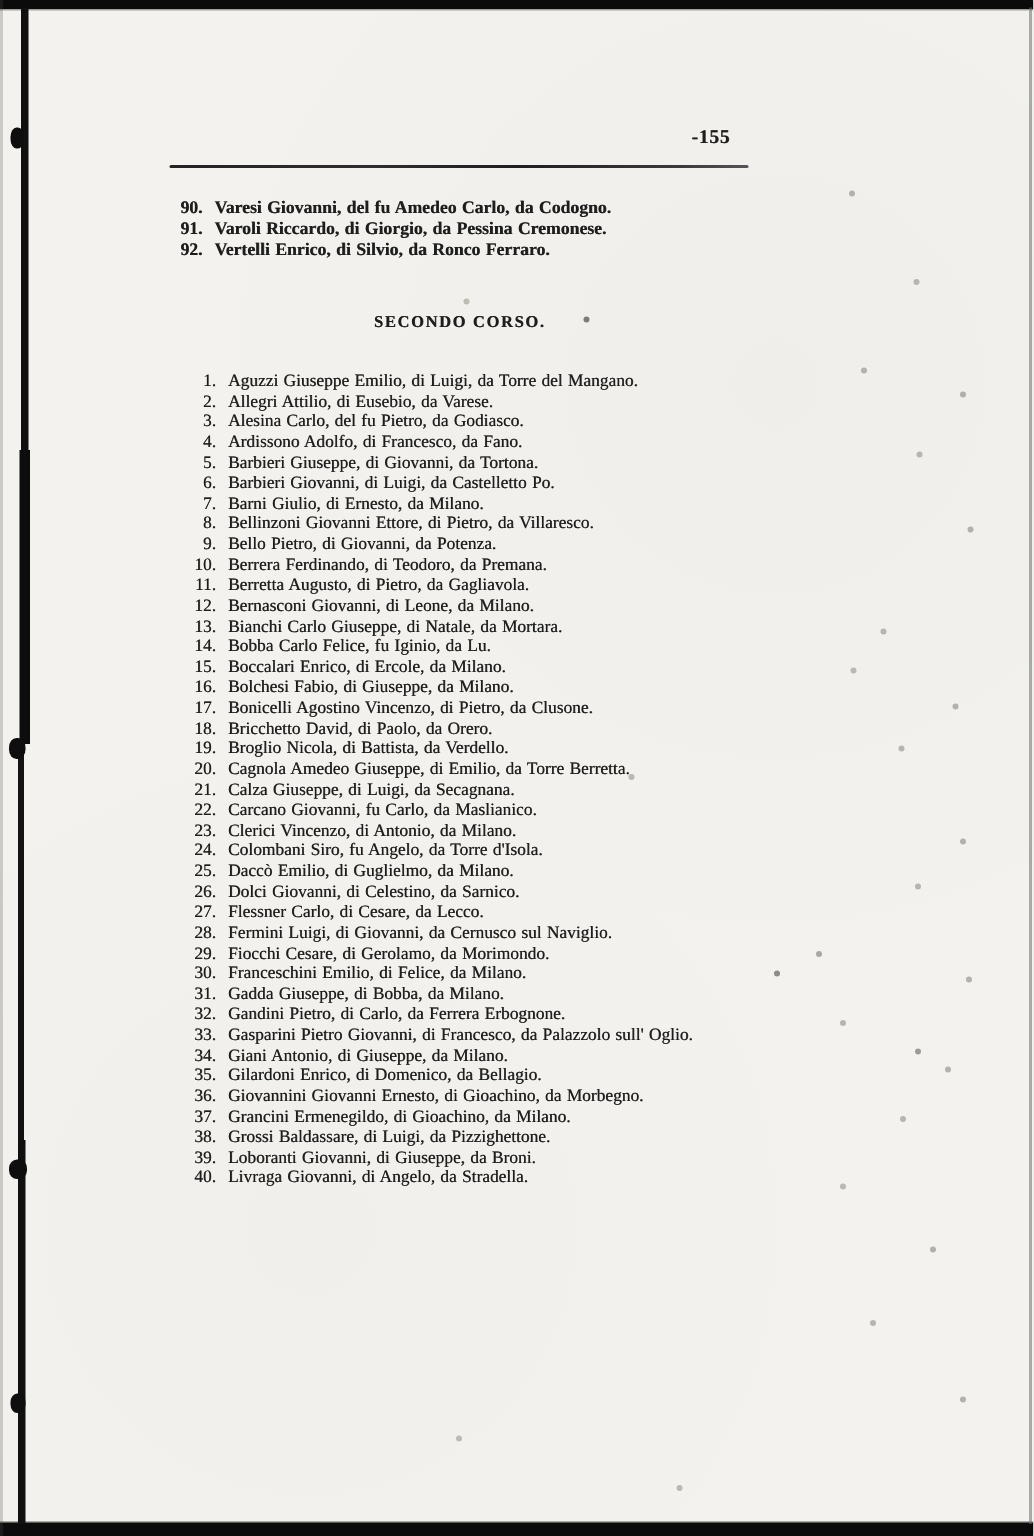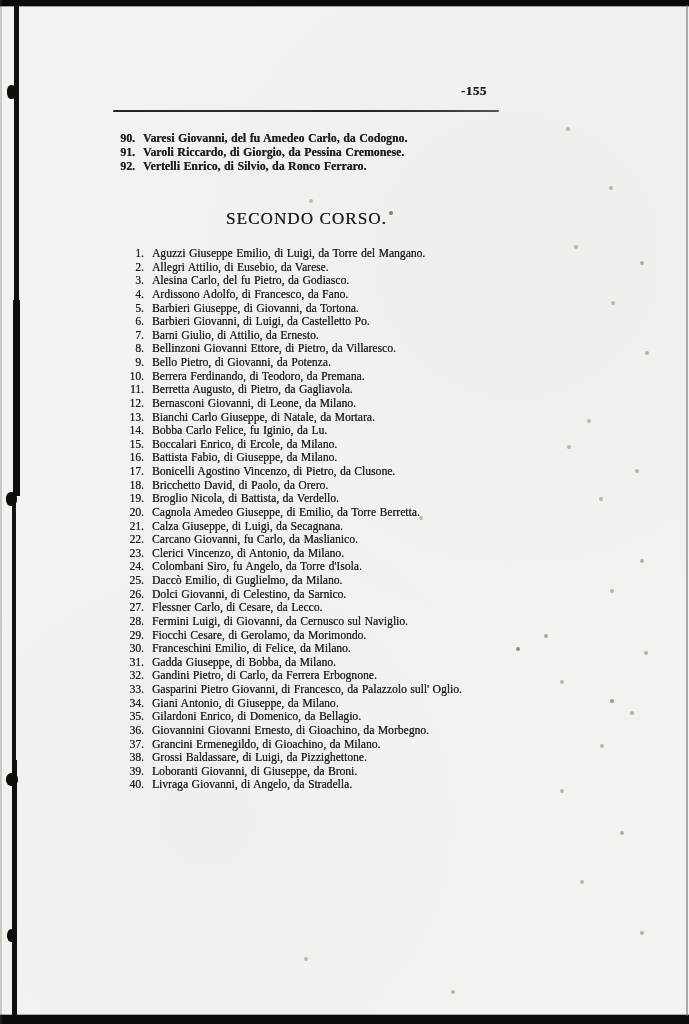--- a/index.html
+++ b/index.html
@@ -53,22 +53,22 @@
     font-size: 13px; font-weight: bold; letter-spacing: 0.5px;
     text-shadow: 0.3px 0 0 rgba(20,20,20,0.7);
   }
   .rule {
     position: absolute; left: 113px; top: 110px; width: 386px; height: 2px;
     background: linear-gradient(90deg, #232323 0%, #2e2e2e 35%, #1f1f1f 60%, #3a3a3a 88%, #555 100%);
     border-radius: 1px;
   }
   .section-title {
     position: absolute; left: 113px; top: 209px; width: 387px;
-    text-align: center; font-weight: normal;
-    font-size: 17px; letter-spacing: 1.1px;
+    text-align: center; font-weight: bold;
+    font-size: 11px; letter-spacing: 1.1px;
     text-shadow: 0.3px 0 0 rgba(20,20,20,0.75);
   }
   .list { position: absolute; }
   .list .row { display: flex; }
   .list .num { flex: 0 0 32px; text-align: right; margin-right: 8px; }
   .list .txt { white-space: nowrap; word-spacing: 0.6px; }
   .list-continued {
     left: 103px; top: 131px;
     font-size: 11.8px; line-height: 14.2px;
     text-shadow: 0.25px 0 0 rgba(25,25,25,0.75);
@@ -139,21 +139,21 @@
       <div class="row">
         <span class="num">5.</span>
         <span class="txt">Barbieri Giuseppe, di Giovanni, da Tortona.</span>
       </div>
       <div class="row">
         <span class="num">6.</span>
         <span class="txt">Barbieri Giovanni, di Luigi, da Castelletto Po.</span>
       </div>
       <div class="row">
         <span class="num">7.</span>
-        <span class="txt">Barni Giulio, di Attilio, da Ernesto.</span>
+        <span class="txt">Barni Giulio, di Ernesto, da Milano.</span>
       </div>
       <div class="row">
         <span class="num">8.</span>
         <span class="txt">Bellinzoni Giovanni Ettore, di Pietro, da Villaresco.</span>
       </div>
       <div class="row">
         <span class="num">9.</span>
         <span class="txt">Bello Pietro, di Giovanni, da Potenza.</span>
       </div>
       <div class="row">
@@ -175,21 +175,21 @@
       <div class="row">
         <span class="num">14.</span>
         <span class="txt">Bobba Carlo Felice, fu Iginio, da Lu.</span>
       </div>
       <div class="row">
         <span class="num">15.</span>
         <span class="txt">Boccalari Enrico, di Ercole, da Milano.</span>
       </div>
       <div class="row">
         <span class="num">16.</span>
-        <span class="txt">Battista Fabio, di Giuseppe, da Milano.</span>
+        <span class="txt">Bolchesi Fabio, di Giuseppe, da Milano.</span>
       </div>
       <div class="row">
         <span class="num">17.</span>
         <span class="txt">Bonicelli Agostino Vincenzo, di Pietro, da Clusone.</span>
       </div>
       <div class="row">
         <span class="num">18.</span>
         <span class="txt">Bricchetto David, di Paolo, da Orero.</span>
       </div>
       <div class="row">

